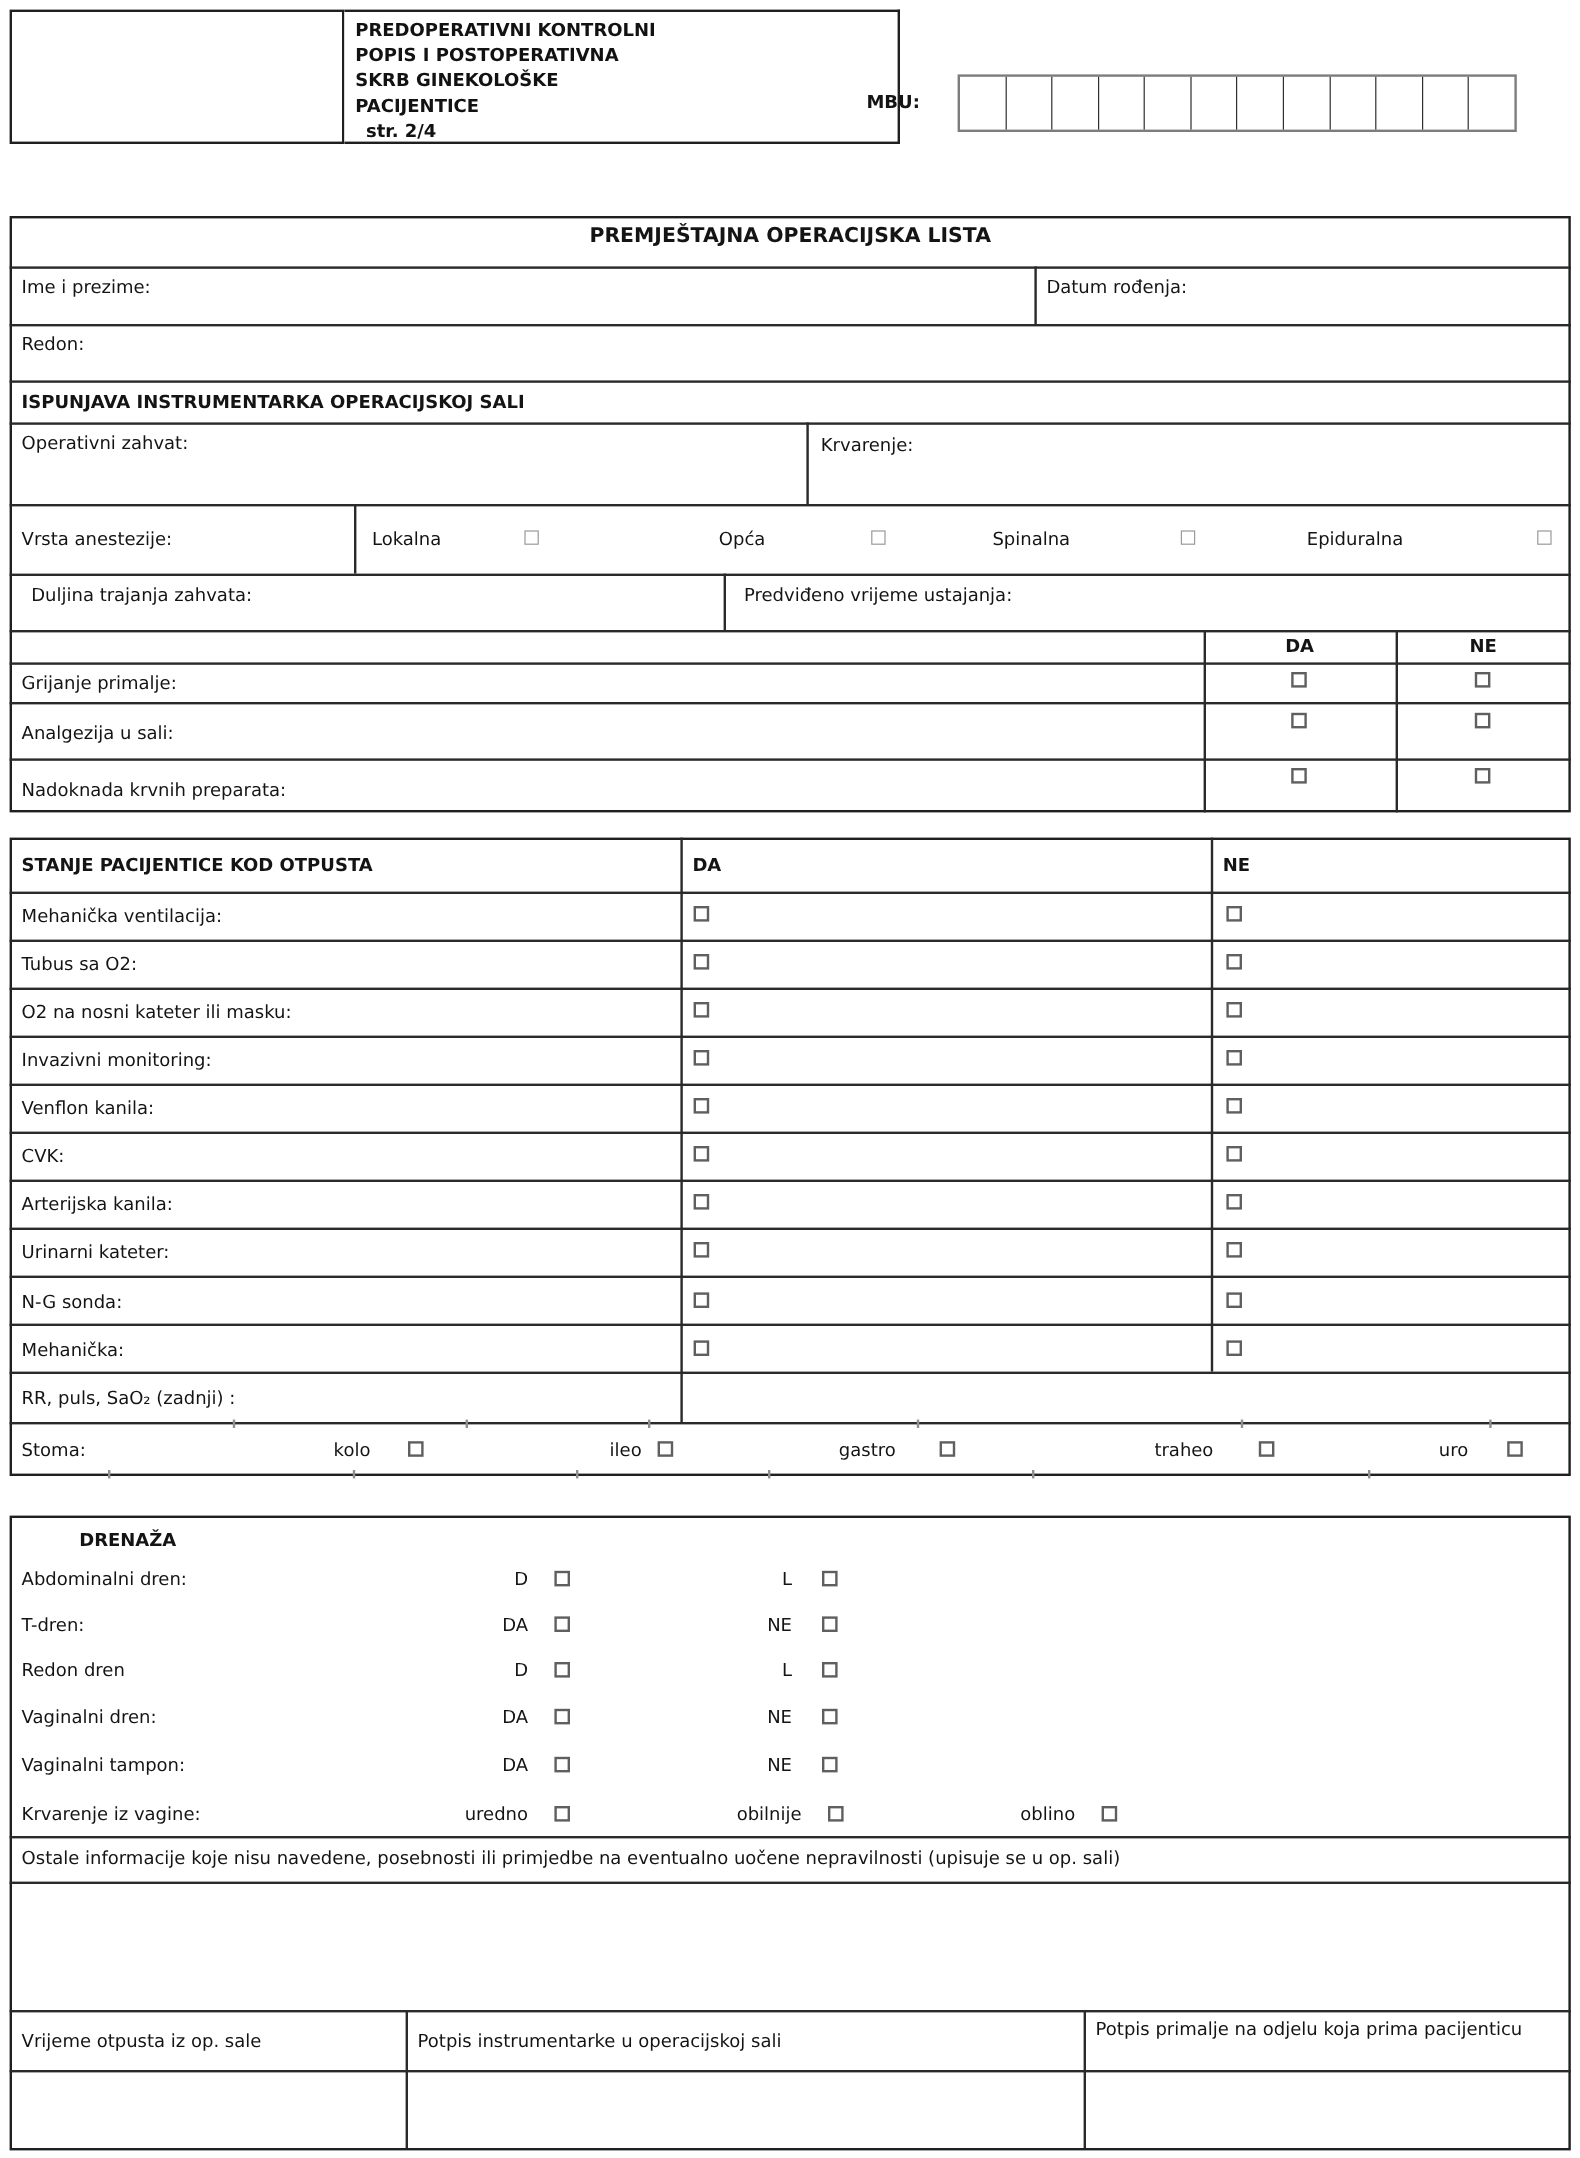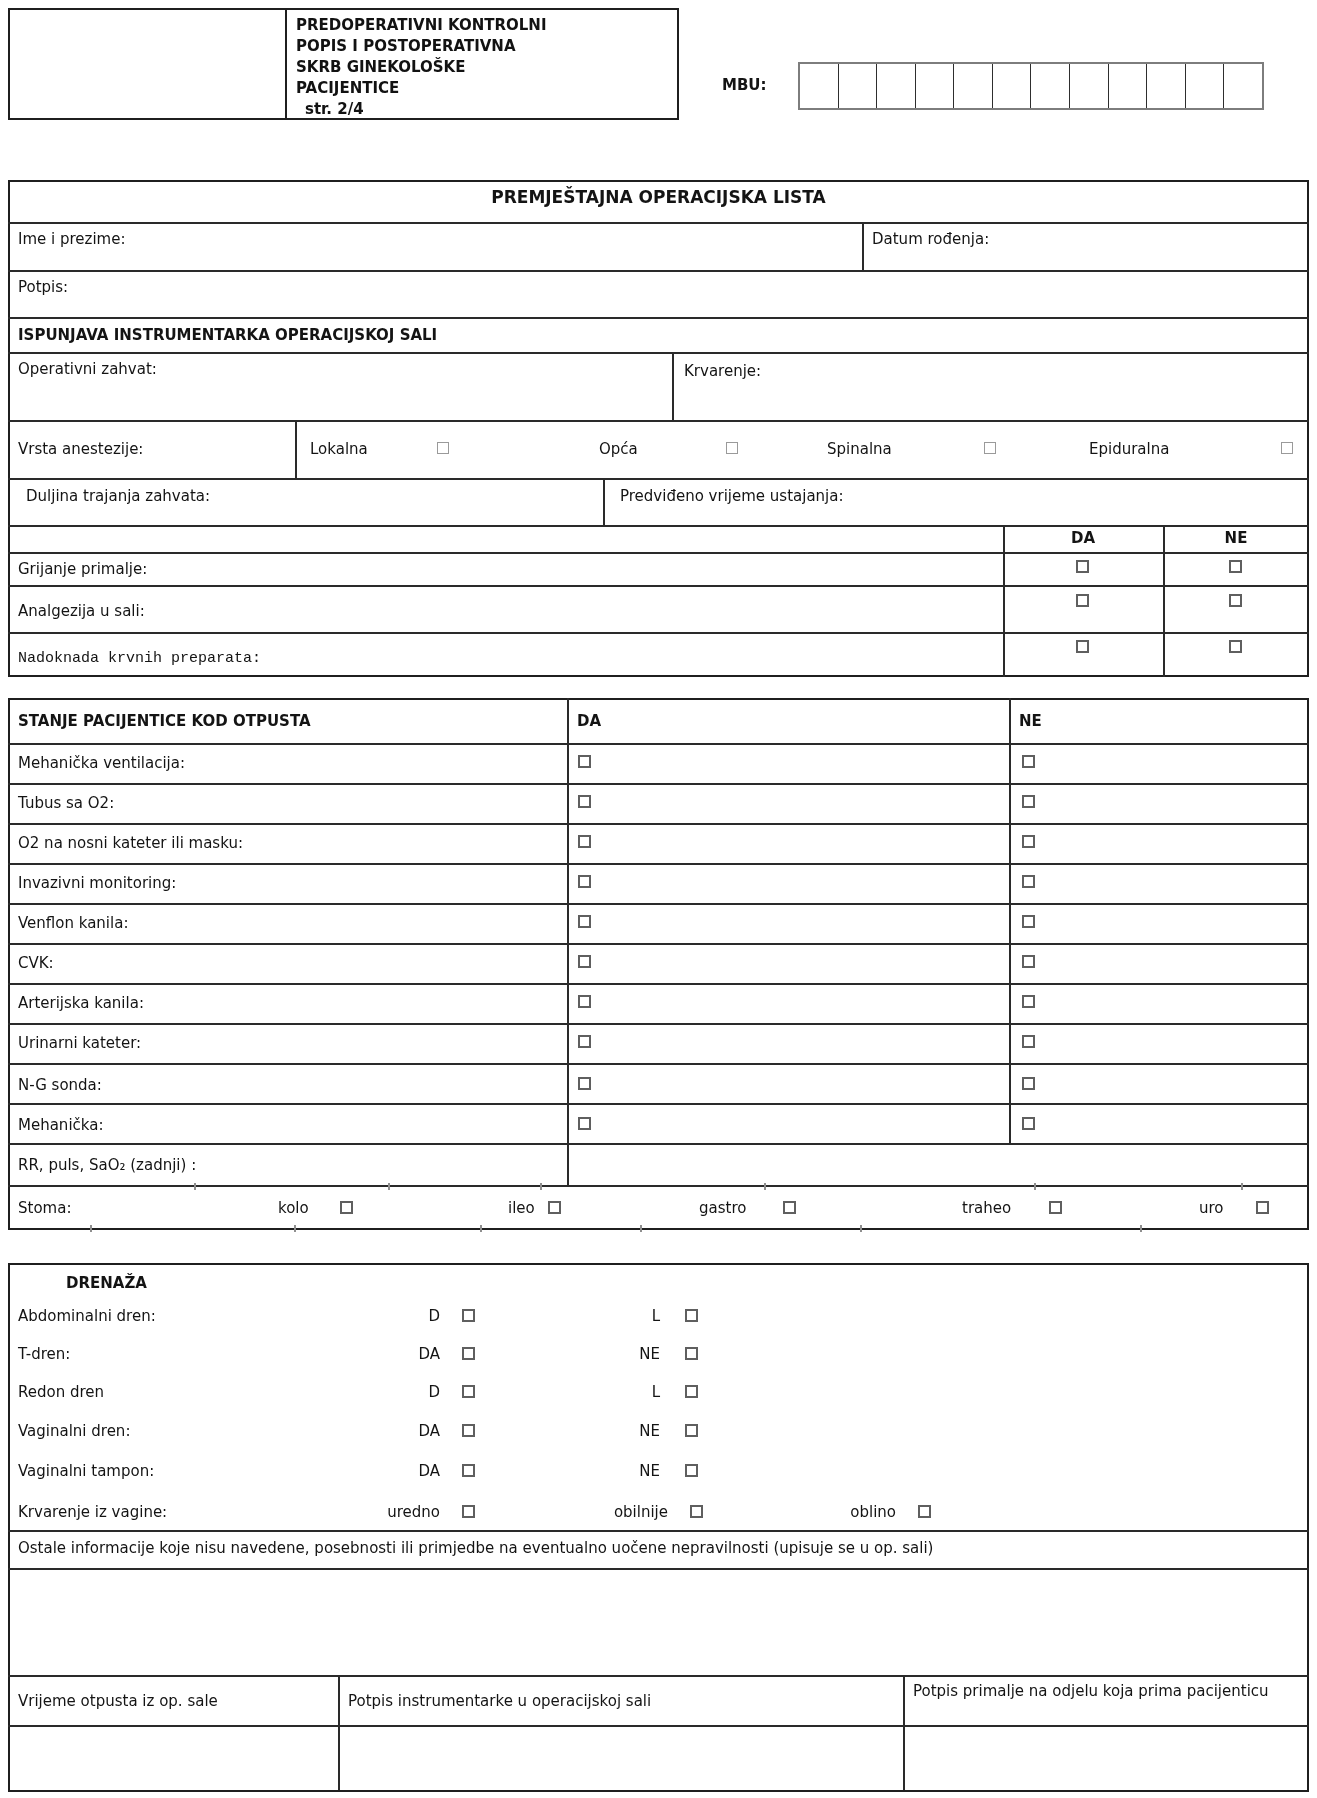--- a/index.html
+++ b/index.html
@@ -23,21 +23,21 @@
   .mbu-cell{flex:1 1 auto;border-right:1px solid #2e2e2e;}
   .mbu-cell:last-child{border-right:none;}
   .title-box-line{display:block;font-size:15px;font-weight:bold;line-height:21px;white-space:nowrap;}
   .tickset span{position:absolute;width:2px;height:7px;background:#8f8f8f;top:0;}
 </style>
 </head>
 <body>
 
 <div class="box" style="left:8px;top:8px;width:279px;height:112px;"></div>
 
-<div class="box" style="left:287px;top:8px;width:392px;height:112px;border-left:none;padding:5px 0 0 9px;">
+<div class="box" style="left:287px;top:8px;width:463px;height:112px;border-left:none;padding:5px 0 0 9px;">
   <span class="title-box-line">PREDOPERATIVNI KONTROLNI</span>
   <span class="title-box-line">POPIS I POSTOPERATIVNA</span>
   <span class="title-box-line">SKRB GINEKOLOŠKE</span>
   <span class="title-box-line">PACIJENTICE</span>
   <span class="title-box-line" style="padding-left:9px;">str. 2/4</span>
 </div>
 
 <div class="lbl b" style="left:722px;top:76px;">MBU:</div>
 <div class="mbu-cells" style="left:798px;top:62px;width:466px;height:48px;">
   <div class="mbu-cell"></div>
@@ -59,21 +59,21 @@
 <div class="lbl b ctr" style="left:8px;top:188px;width:1301px;font-size:17px;">PREMJEŠTAJNA OPERACIJSKA LISTA</div>
 
 <div class="hline" style="left:8px;top:222px;width:1301px;"></div>
 <div class="lbl" style="left:18px;top:230px;">Ime i prezime:</div>
 <div class="vline" style="left:862px;top:222px;height:48px;"></div>
 <div class="lbl" style="left:872px;top:230px;">Datum rođenja:</div>
 <div class="field" style="left:160px;top:224px;width:690px;height:44px;"></div>
 <div class="field" style="left:995px;top:224px;width:305px;height:44px;"></div>
 
 <div class="hline" style="left:8px;top:270px;width:1301px;"></div>
-<div class="lbl" style="left:18px;top:278px;">Potpis:</div>
+<div class="lbl" style="left:18px;top:278px;">Redon:</div>
 <div class="field" style="left:85px;top:272px;width:1215px;height:43px;"></div>
 
 <div class="hline" style="left:8px;top:317px;width:1301px;"></div>
 <div class="lbl b" style="left:18px;top:326px;">ISPUNJAVA INSTRUMENTARKA OPERACIJSKOJ SALI</div>
 
 <div class="hline" style="left:8px;top:352px;width:1301px;"></div>
 <div class="lbl" style="left:18px;top:360px;">Operativni zahvat:</div>
 <div class="vline" style="left:672px;top:352px;height:68px;"></div>
 <div class="lbl" style="left:684px;top:362px;">Krvarenje:</div>
 <div class="field" style="left:175px;top:354px;width:490px;height:64px;"></div>
@@ -108,21 +108,21 @@
 <div class="lbl" style="left:18px;top:560px;">Grijanje primalje:</div>
 <span class="cb" style="left:1076px;top:560px;"></span>
 <span class="cb" style="left:1229px;top:560px;"></span>
 
 <div class="hline" style="left:8px;top:585px;width:1301px;"></div>
 <div class="lbl" style="left:18px;top:602px;">Analgezija u sali:</div>
 <span class="cb" style="left:1076px;top:594px;"></span>
 <span class="cb" style="left:1229px;top:594px;"></span>
 
 <div class="hline" style="left:8px;top:632px;width:1301px;"></div>
-<div class="lbl" style="left:18px;top:649px;font-family:Liberation Mono, monospace;">Nadoknada krvnih preparata:</div>
+<div class="lbl" style="left:18px;top:649px;">Nadoknada krvnih preparata:</div>
 <span class="cb" style="left:1076px;top:640px;"></span>
 <span class="cb" style="left:1229px;top:640px;"></span>
 
 <div class="box" style="left:8px;top:698px;width:1301px;height:532px;"></div>
 <div class="vline" style="left:567px;top:698px;height:487px;"></div>
 <div class="vline" style="left:1009px;top:698px;height:445px;"></div>
 
 <div class="lbl b" style="left:18px;top:712px;">STANJE PACIJENTICE KOD OTPUSTA</div>
 <div class="lbl b" style="left:577px;top:712px;">DA</div>
 <div class="lbl b" style="left:1019px;top:712px;">NE</div>

